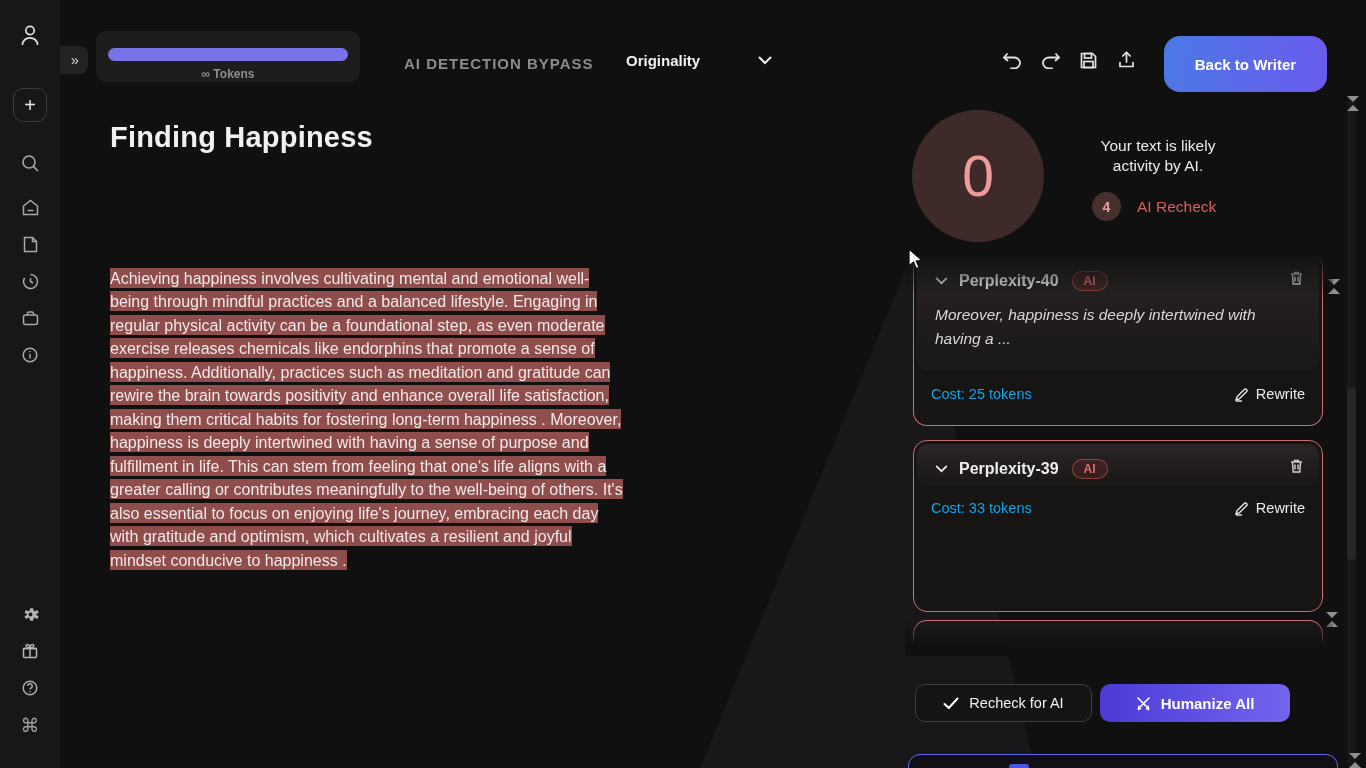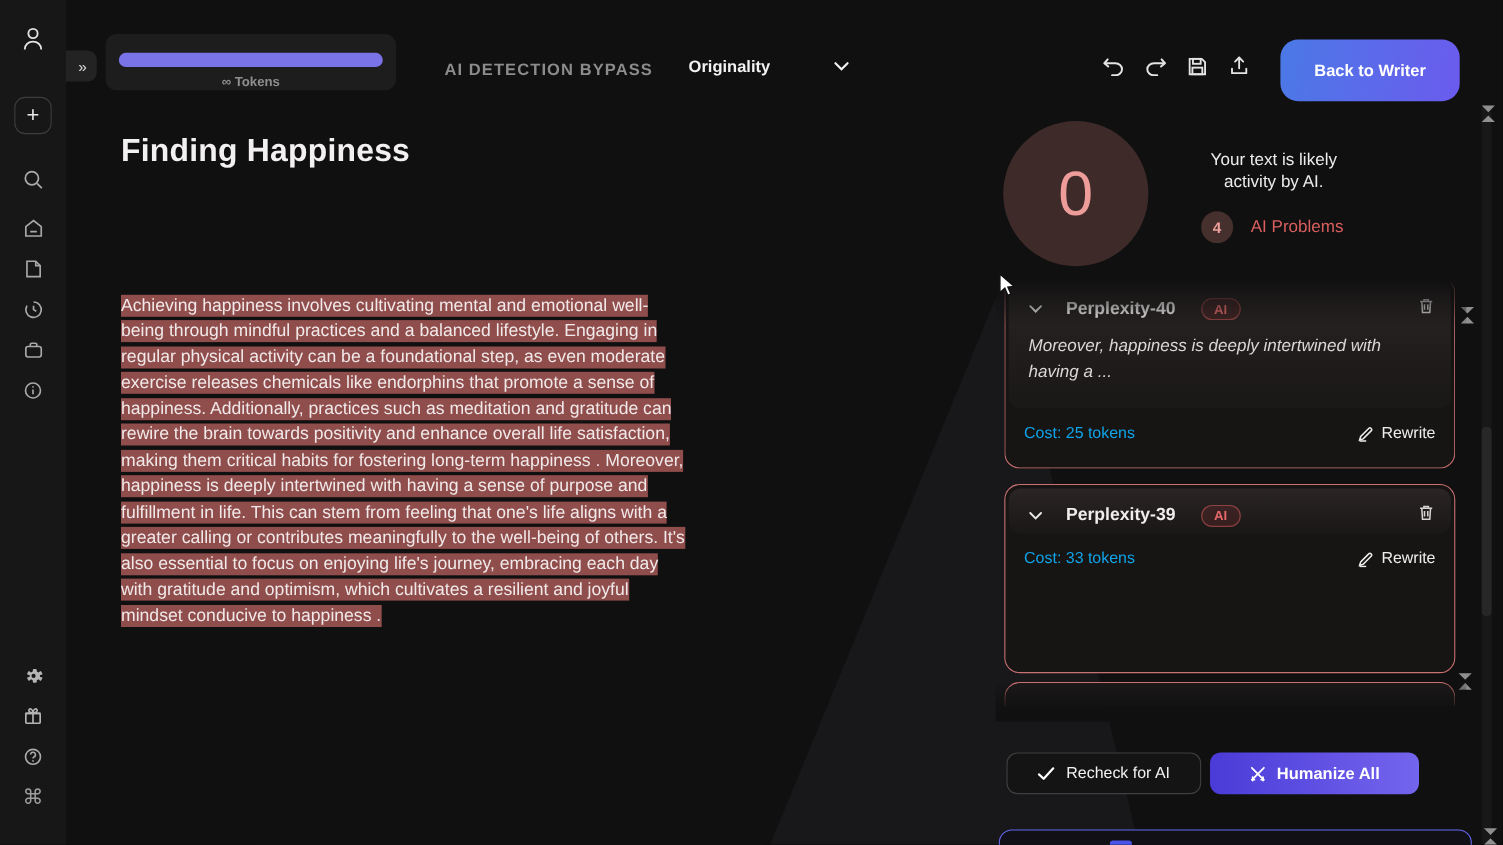--- a/index.html
+++ b/index.html
@@ -50,21 +50,21 @@
     font-size:15.5px; font-weight:500; line-height:20px; }
   .problems { position:absolute; left:1092px; top:192px; display:flex; align-items:center; gap:16px; cursor:pointer; }
   .problems-badge { width:29px; height:29px; border-radius:50%; background:#46302e; color:#eca09c;
     display:flex; align-items:center; justify-content:center; font-size:14px; font-weight:600; }
   .problems-label { color:#d95f5f; font-size:15.5px; font-weight:500; }
 
   
   .card { position:absolute; left:913px; width:410px; border:1px solid #c97070; border-radius:14px;
     background:#171414; }
   .card-inner { margin:3px; border-radius:11px; background:linear-gradient(180deg,#2b2525 0%,#1b1818 90%); }
-  .card-head { display:flex; align-items:center; gap:21px; padding:15px 16px 6px 18px; position:relative; }
+  .card-head { display:flex; align-items:center; gap:11px; padding:15px 16px 6px 18px; position:relative; }
   .card-name { color:#f0eded; font-size:16px; font-weight:600; }
   .ai-pill { margin-left:2px; padding:2px 11px; border-radius:11px; border:1px solid rgba(214,92,92,.55);
     background:rgba(124,46,46,.28); color:#e46a6a; font-size:12px; font-weight:600; }
   .trash { position:absolute; right:15px; top:14px; color:#d8d4d4; cursor:pointer; }
   .card-quote { padding:6px 18px 20px 18px; color:#dbd7d7; font-size:15.5px; font-style:italic; line-height:24px; }
   .card-foot { display:flex; align-items:center; justify-content:space-between; padding:0 17px; height:40px; }
   .card-cost { color:#0ea5e9; font-size:14.5px; font-weight:500; }
   .rewrite { display:flex; align-items:center; gap:7px; color:#efecec; font-size:14.5px; font-weight:500; cursor:pointer; }
 
   .card1 { top:252px; height:174px; border-top-color:transparent; }
@@ -227,21 +227,21 @@
 
   <div class="score-circle">
     <span class="score-num">0</span>
   </div>
   <div class="verdict">
     <div>Your text is likely</div>
     <div>activity by AI.</div>
   </div>
   <div class="problems">
     <span class="problems-badge">4</span>
-    <span class="problems-label">AI Problems</span>
+    <span class="problems-label">AI Recheck</span>
   </div>
 
   <div class="card card1">
     <div class="card-inner">
       <div class="card-head">
         <svg width="13" height="8" viewBox="0 0 14 9" fill="none" stroke="#e8e8e8" stroke-width="2" stroke-linecap="round">
             <path d="M1.5 1.5 L7 7 L12.5 1.5"></path>
           </svg>
         <span class="card-name">Perplexity-40</span>
         <span class="ai-pill">AI</span>

